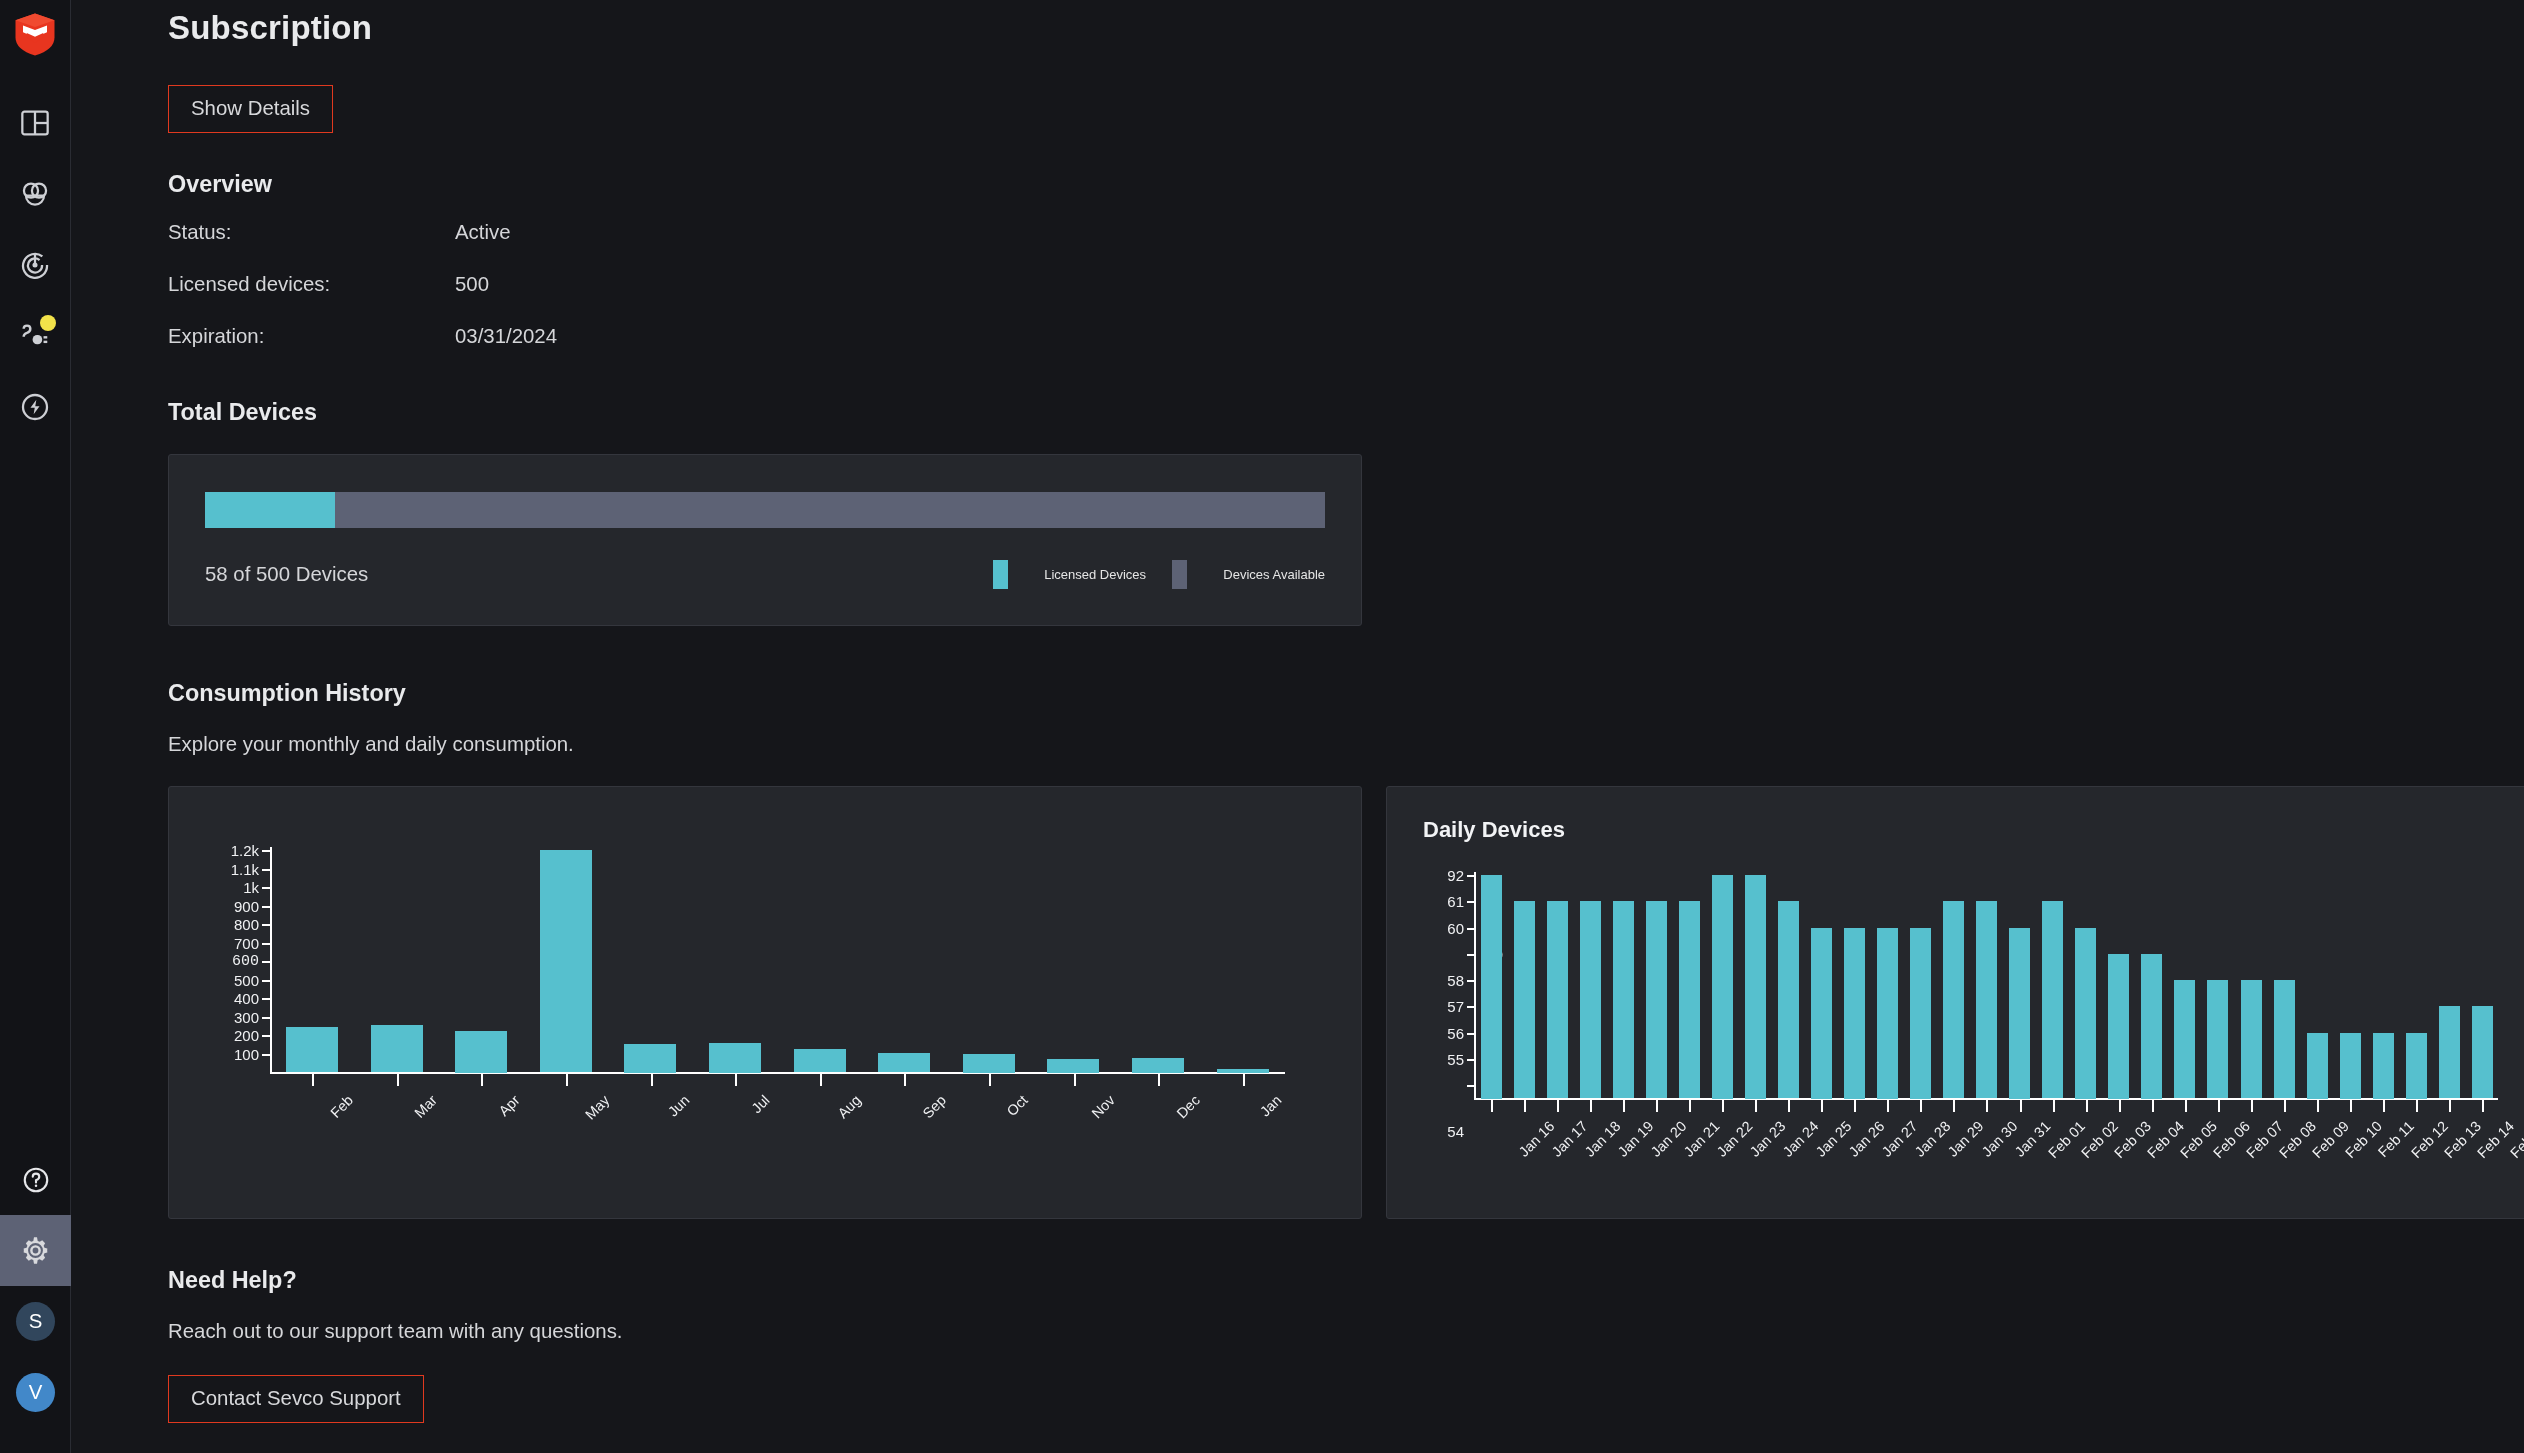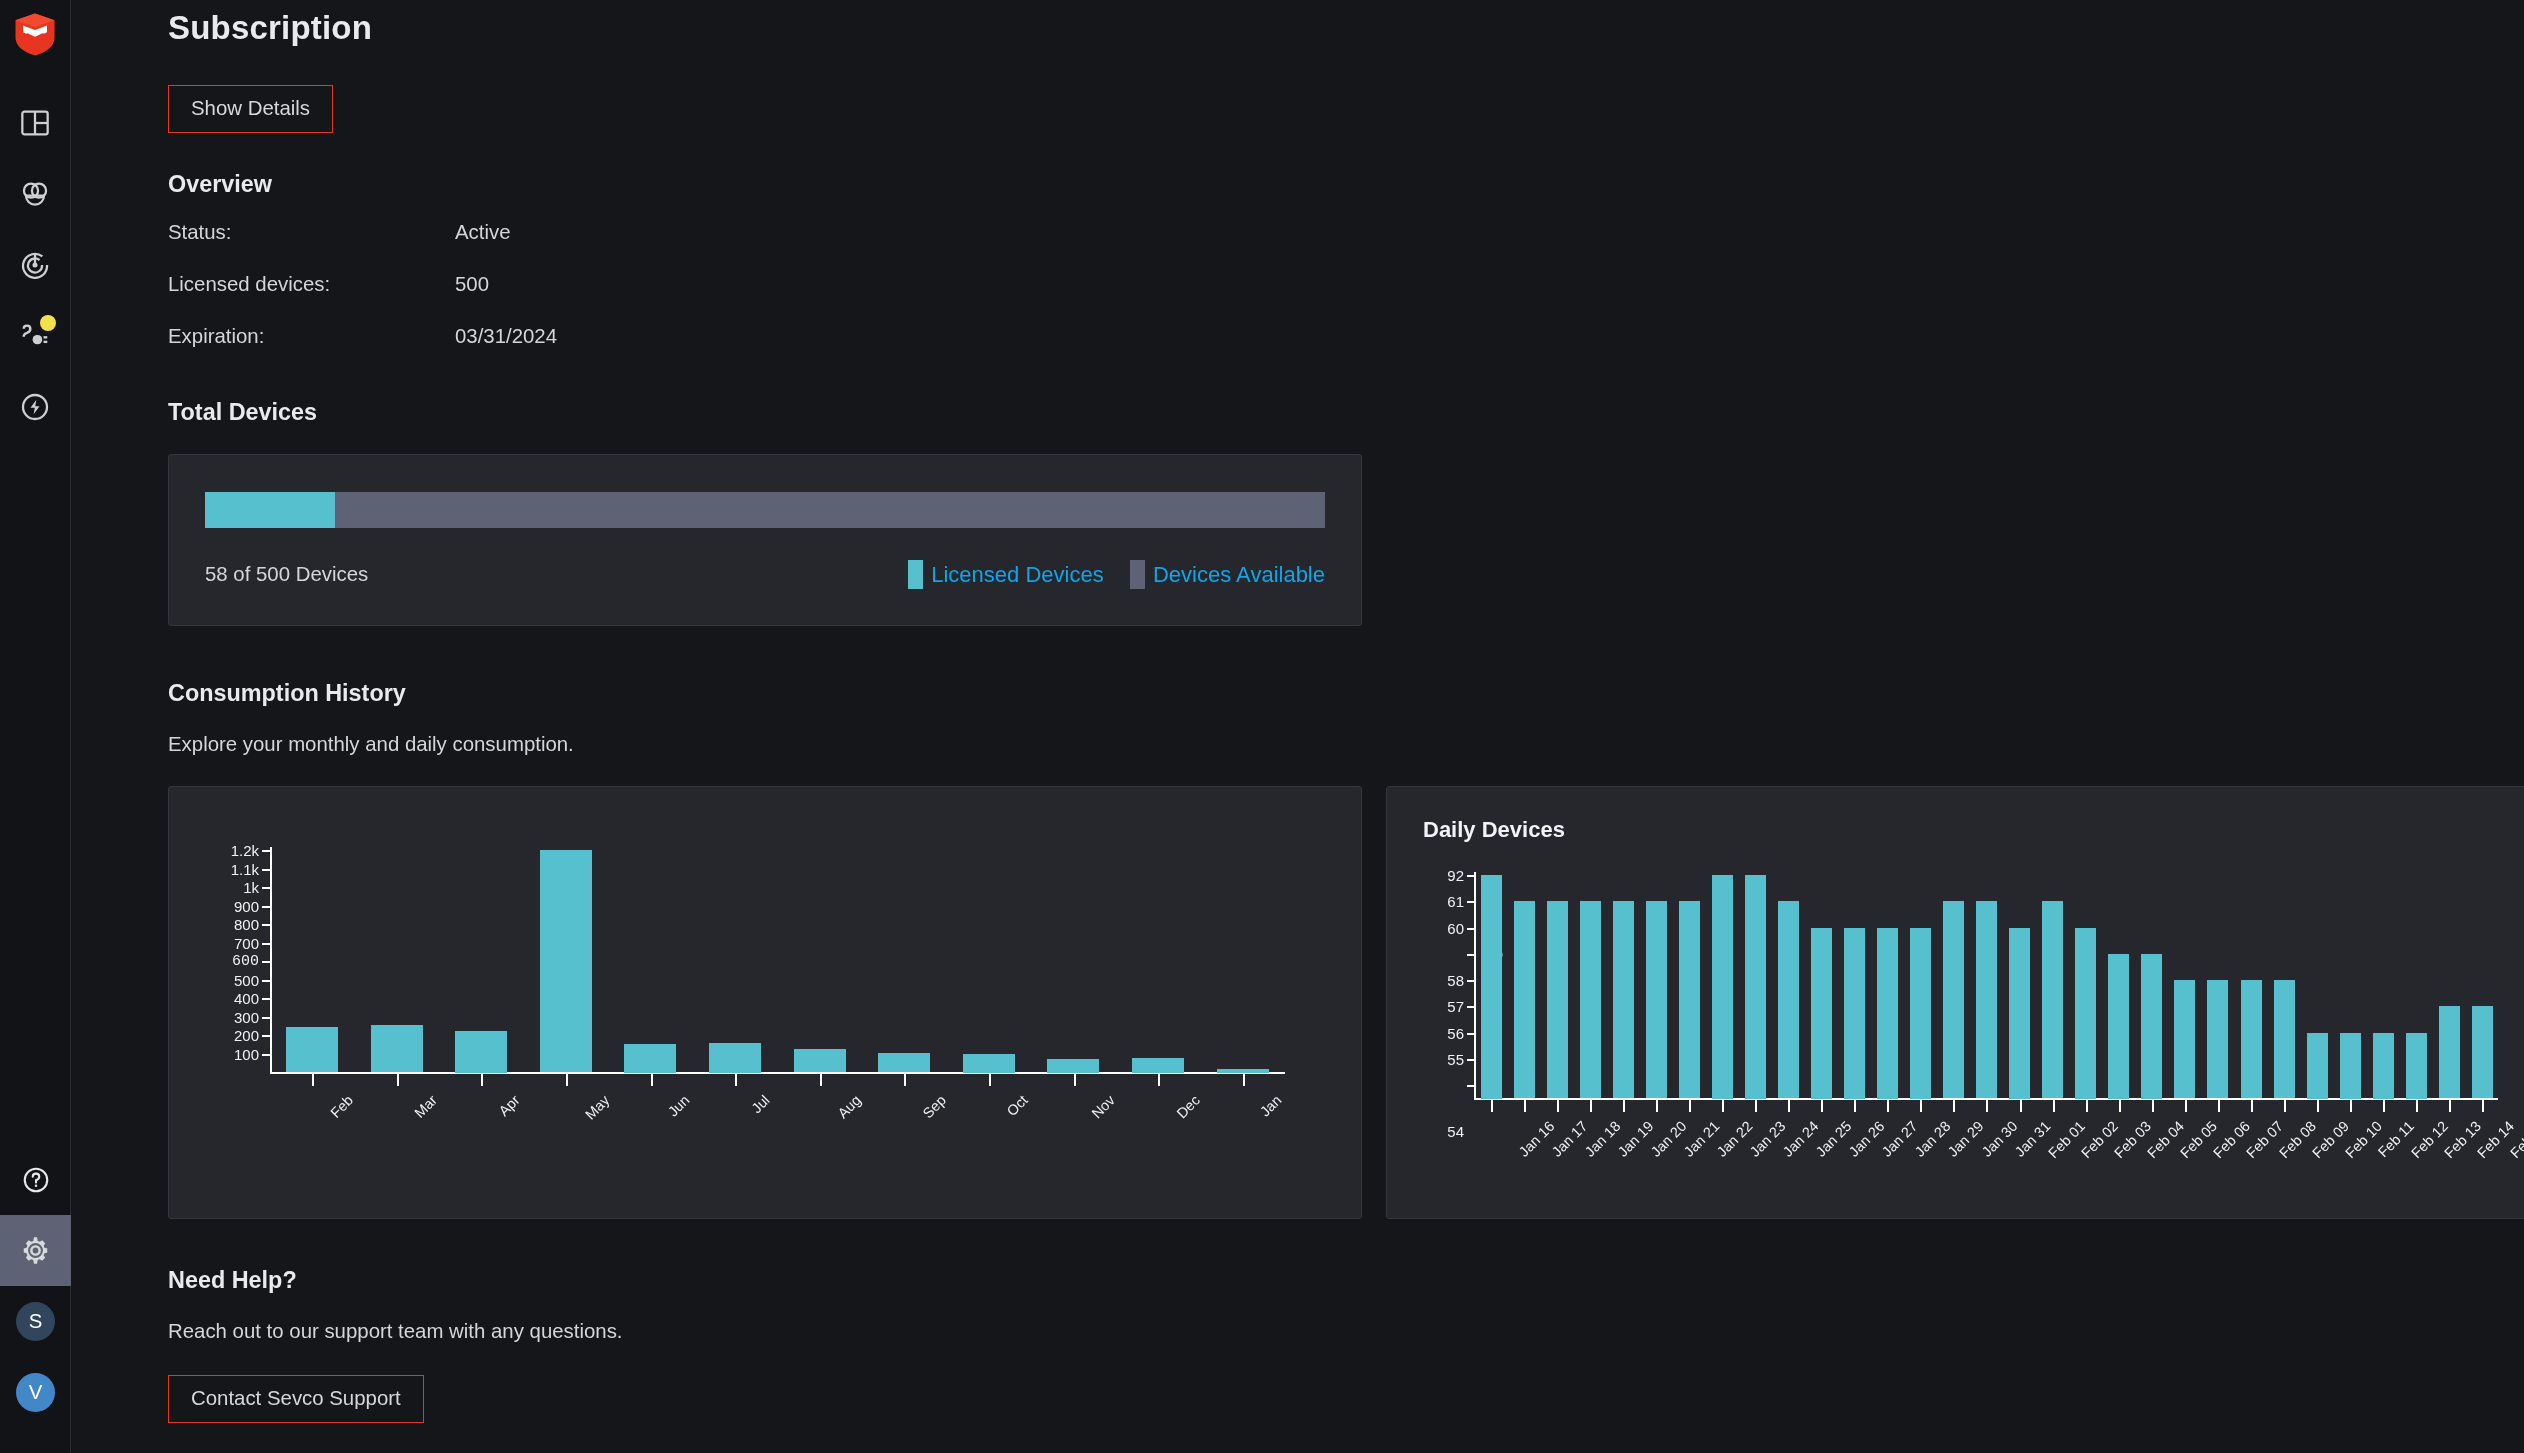--- a/index.html
+++ b/index.html
@@ -103,21 +103,21 @@
 
   .bar-foot {
     margin-top: 32px; display: flex; align-items: center;
     justify-content: space-between;
     gap: 10px;
   }
   .bar-foot-left { color: #d5d6d9; font-size: 20.4px; }
   .legend { display: flex; align-items: center; gap: 26px; }
   .legend-item { display: flex; align-items: center; gap: 8.3px; }
   .legend-swatch { width: 15px; height: 29px; display:block; }
-  .legend-label { color: #0ea5e9; font-size: 22px; }
+  .legend-label { color: #e5e5e5; font-size: 13px; margin-left: 28px; }
 
   .consumption-head { margin-top: 54px; }
   .consumption-sub { margin-top: 26px; color: #d5d6d9; font-size: 20.4px; }
 
   .charts-row { margin-top: 30px; display: flex; gap: 24px; }
   .chart-card { height: 433px; position: relative; padding: 30px 0 0 0; }
   .chart-card.monthly { width: 1194px; }
   .chart-card.daily { width: 1181px; }
   .chart-title {
     color: #f2f3f5; font-size: 22px; font-weight: bold;

